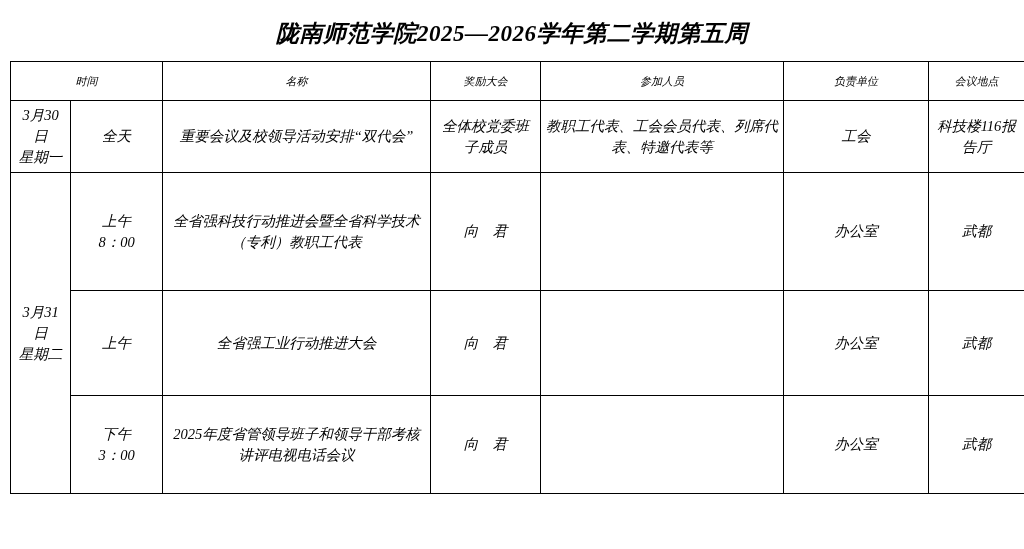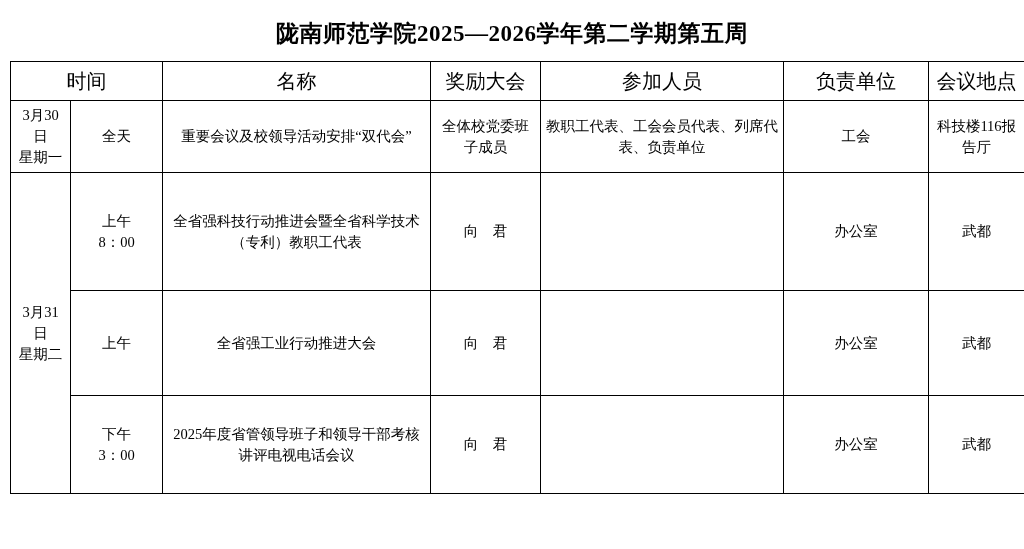--- a/index.html
+++ b/index.html
@@ -13,20 +13,21 @@
     font-family: "Liberation Serif", "DejaVu Serif", serif;
     color: #000000;
     overflow: hidden;
   }
   .page {
     width: 1024px;
     height: 549px;
     box-sizing: border-box;
     padding: 0 10px;
     position: relative;
+    font-style: italic;
   }
   .doc-title {
     text-align: center;
     font-weight: bold;
     font-size: 23px;
     line-height: 31px;
     letter-spacing: 0.5px;
     padding-top: 18px;
     padding-bottom: 12px;
   }
@@ -45,21 +46,21 @@
     text-align: center;
     vertical-align: middle;
     font-size: 14.5px;
     line-height: 21px;
     padding: 4px 5px;
     word-break: break-all;
   }
   table.schedule th {
     font-weight: normal;
     height: 30px;
-    font-size: 20px;
+    font-size: 11px;
   }
   col.c-date   { width: 60px; }
   col.c-time   { width: 92px; }
   col.c-name   { width: 268px; }
   col.c-leader { width: 110px; }
   col.c-people { width: 243px; }
   col.c-unit   { width: 145px; }
   col.c-place  { width: 96px; }
 
   td.date-cell {
@@ -108,21 +109,21 @@
         <th>负责单位</th>
         <th>会议地点</th>
       </tr>
     </thead>
     <tbody>
       <tr class="row-h1">
         <td class="date-cell">3月30日<br>星期一</td>
         <td>全天</td>
         <td class="name-cell">重要会议及校领导活动安排“双代会”</td>
         <td class="leader-cell">全体校党委班子成员</td>
-        <td class="people-cell">教职工代表、工会会员代表、列席代表、负责单位</td>
+        <td class="people-cell">教职工代表、工会会员代表、列席代表、特邀代表等</td>
         <td>工会</td>
         <td>科技楼116报告厅</td>
       </tr>
       <tr class="row-h2">
         <td class="date-cell" rowspan="3">3月31日<br>星期二</td>
         <td>上午<br>8：00</td>
         <td class="name-cell">全省强科技行动推进会暨全省科学技术（专利）教职工代表</td>
         <td class="leader-cell">向　君</td>
         <td class="people-cell"></td>
         <td>办公室</td>

